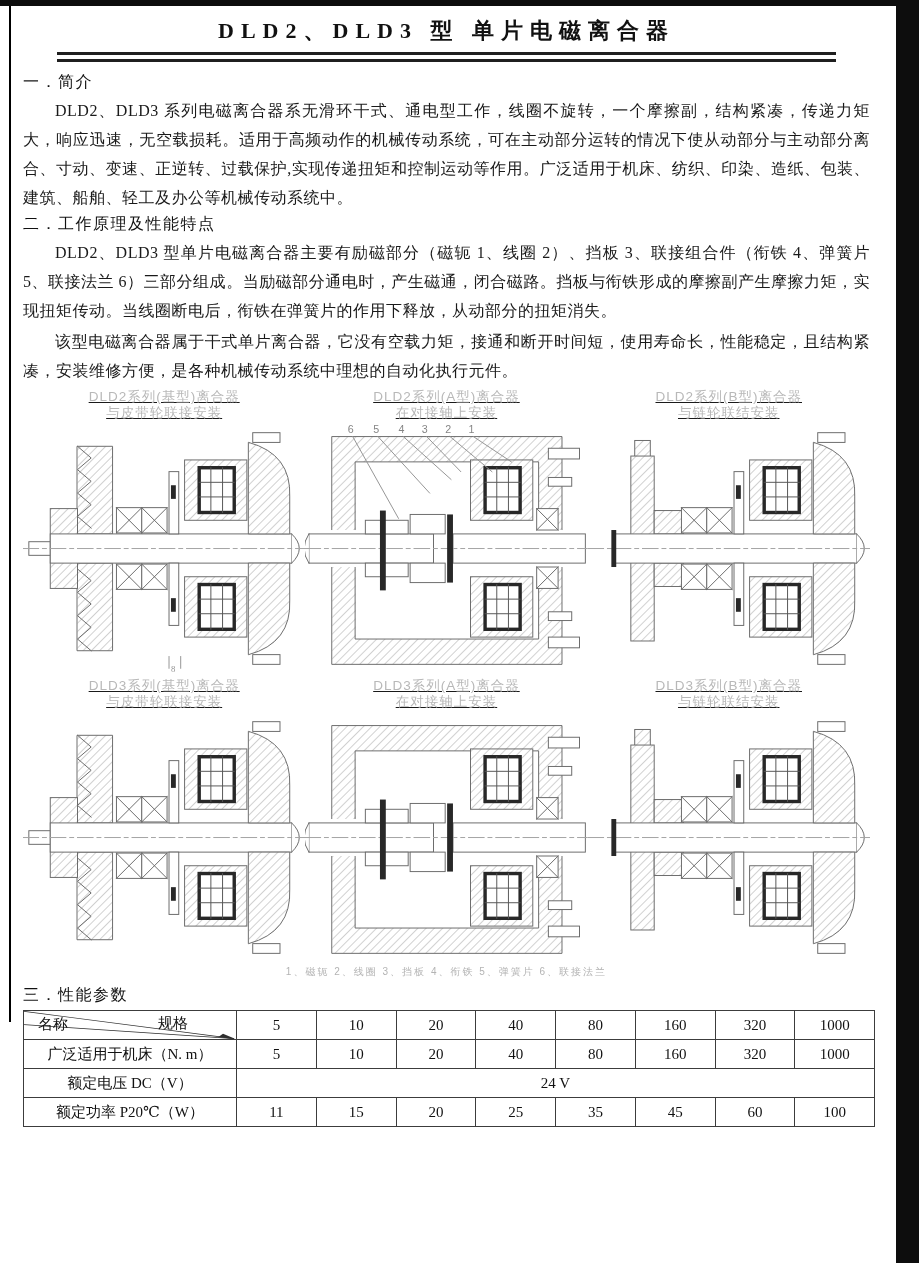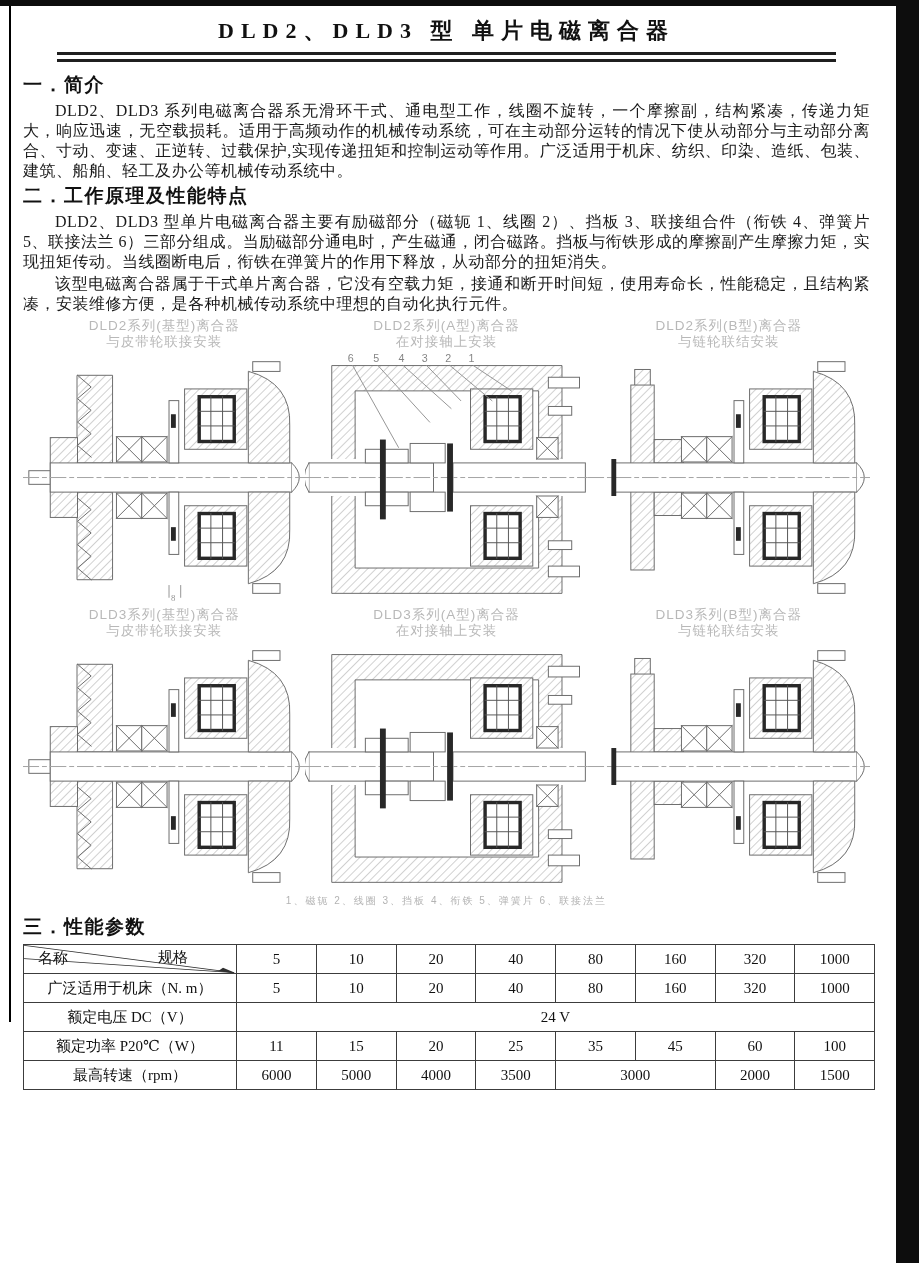--- a/index.html
+++ b/index.html
@@ -17,27 +17,27 @@
   }
   h1.doc-title{
     margin:4px 0 2px 0;text-align:center;font-size:22px;font-weight:bold;
     letter-spacing:7px;color:#111;
   }
   .double-rule{
     height:4px;border-top:3px solid #1f1f1f;border-bottom:3px solid #1f1f1f;
     margin:6px 34px 10px 34px;
   }
   h2.sec{
-    margin:2px 0 3px 0;font-size:19px;font-weight:bold;color:#111;letter-spacing:1.5px;
+    margin:2px 0 3px 0;font-size:16px;font-weight:normal;color:#111;letter-spacing:1.5px;
   }
   p.body-para{
-    margin:0 0 2px 0;font-size:16px;line-height:20px;text-align:justify;
+    margin:0 0 2px 0;font-size:16px;line-height:29px;text-align:justify;
     text-indent:2em;letter-spacing:0.5px;
   }
-  .fig-grid{}
+  .fig-grid{text-decoration:underline;}
   .fig-row{display:flex;width:100%;}
   .fig-panel{width:33.33%;display:flex;flex-direction:column;}
   .fig-caption{
     text-align:center;color:#b8b8b8;font-size:13.5px;line-height:16px;
     font-family:"Liberation Sans","DejaVu Sans",sans-serif;letter-spacing:1px;
     padding-top:2px;
   }
   .fig-canvas{flex:1;}
   .row1 .fig-canvas{height:290px;}
   .row2 .fig-canvas{height:258px;}
@@ -486,27 +486,17 @@
           <td class="row-label">额定功率 P20℃（W）</td>
           <td>11</td>
           <td>15</td>
           <td>20</td>
           <td>25</td>
           <td>35</td>
           <td>45</td>
           <td>60</td>
           <td>100</td>
         </tr>
-        <tr>
-          <td class="row-label">最高转速（rpm）</td>
-          <td>6000</td>
-          <td>5000</td>
-          <td>4000</td>
-          <td>3500</td>
-          <td colspan="2">3000</td>
-          <td>2000</td>
-          <td>1500</td>
-        </tr>
       </tbody>
   </table>
 
 
 </div>
 
 </body></html>

